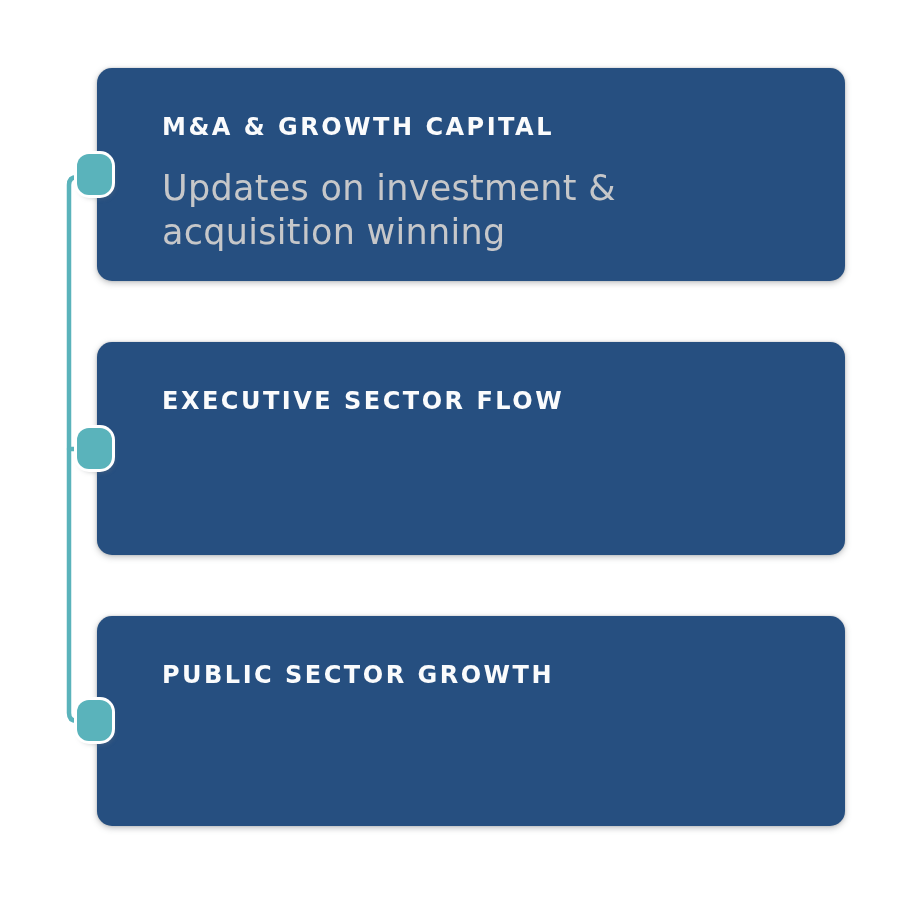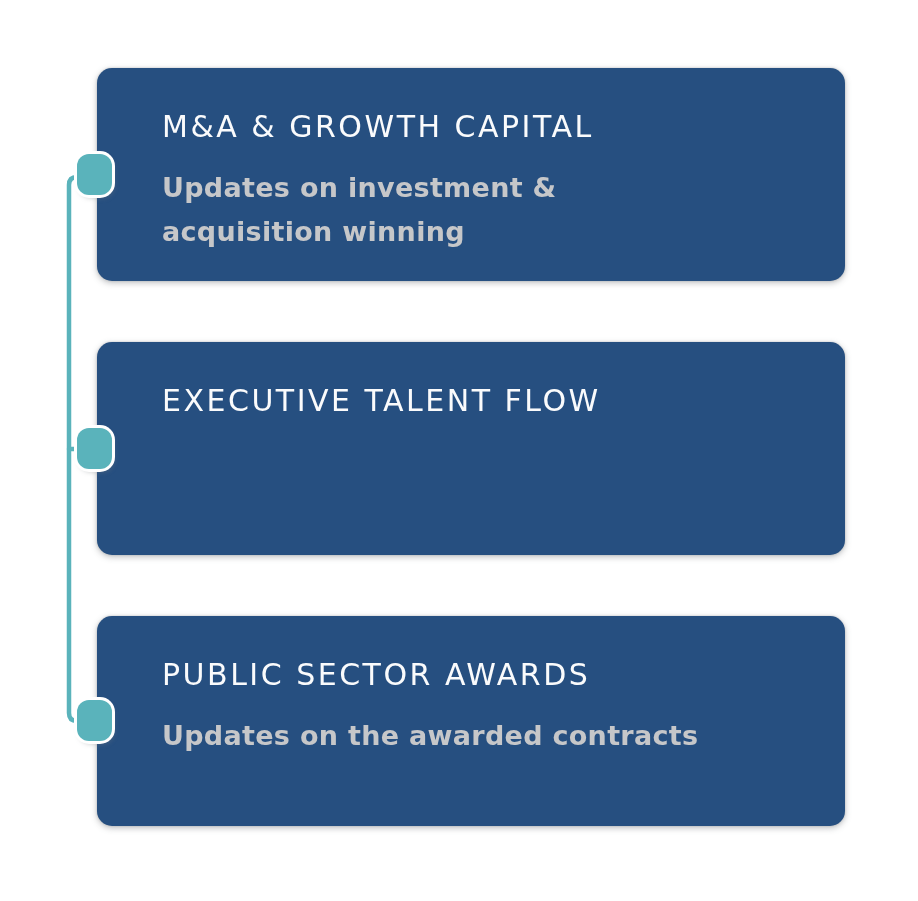--- a/index.html
+++ b/index.html
@@ -32,31 +32,31 @@
     left: 97px;
     width: 748px;
     height: 213px;
     background: var(--card-bg);
     border-radius: 15px;
     box-shadow: 0 2px 6px rgba(110,115,120,0.45), 0 0 2px rgba(150,155,160,0.5);
     padding: 44px 40px 0 65px;
   }
   .card-title {
     color: var(--title-text);
-    font-size: 30px;
-    font-weight: normal;
+    font-size: 24px;
+    font-weight: bold;
     letter-spacing: 2.5px;
     line-height: 30px;
     margin-bottom: 24px;
     white-space: nowrap;
   }
   .card-desc {
     color: var(--desc-text);
-    font-size: 27px;
-    font-weight: bold;
+    font-size: 35px;
+    font-weight: normal;
     letter-spacing: 0.3px;
     line-height: 44px;
   }
   .node {
     position: absolute;
     left: 77px;
     width: 35px;
     height: 41px;
     background: var(--accent-teal);
     border-radius: 12px;
@@ -75,27 +75,26 @@
 
   <div class="card" style="top:68px">
     <div class="card-title">M&amp;A &amp; GROWTH CAPITAL</div>
     <div class="card-desc">
       <div>Updates on investment &amp;</div>
       <div>acquisition winning</div>
     </div>
   </div>
 
   <div class="card" style="top:342px">
-    <div class="card-title">EXECUTIVE TALENT FLOW</div>
+    <div class="card-title">EXECUTIVE SECTOR FLOW</div>
   </div>
 
   <div class="card" style="top:616px; height:210px">
-    <div class="card-title">PUBLIC SECTOR AWARDS</div>
+    <div class="card-title">PUBLIC SECTOR GROWTH</div>
     <div class="card-desc">
-      <div>Updates on the awarded contracts</div>
     </div>
   </div>
 
   <div class="node" style="top:154px"></div>
   <div class="node" style="top:428px"></div>
   <div class="node" style="top:700px"></div>
 
 </div>
 
 </body></html>

